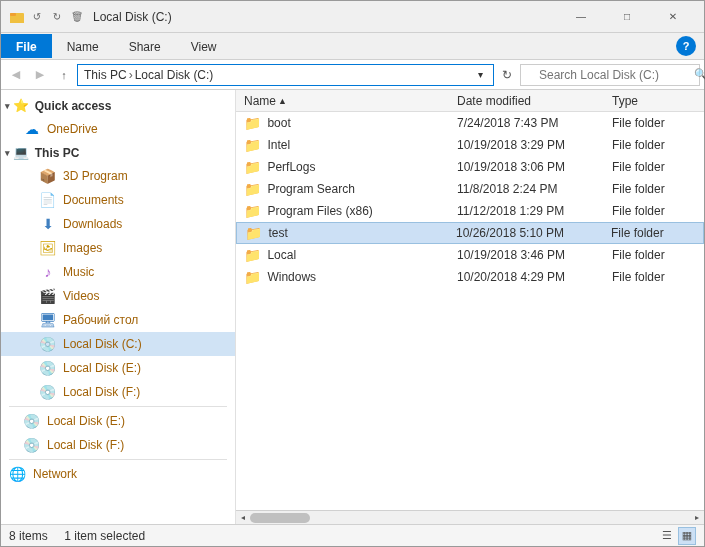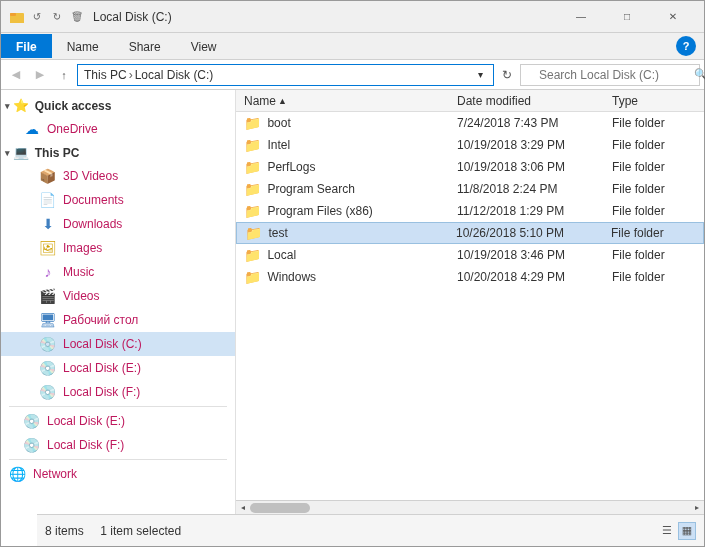--- a/index.html
+++ b/index.html
@@ -213,21 +213,21 @@
     .sidebar-item.active-selected { background: #cce0f5; }
     .sidebar-icon {
       margin-right: 6px;
       font-size: 14px;
       width: 18px;
       text-align: center;
       flex-shrink: 0;
     }
     .sidebar-label {
       font-size: 12px;
-      color: #be185d;
+      color: #a16207;
     }
     .sidebar-group-header {
       display: flex;
       align-items: center;
       padding: 4px 4px;
       cursor: pointer;
       font-size: 12px;
       font-weight: 600;
       color: #333;
     }
@@ -322,29 +322,28 @@
       color: #333;
     }
     .folder-icon {
       font-size: 14px;
     }
     .folder-icon-yellow { color: #f0c040; }
     .folder-icon-blue { color: #5080c0; }
 
     
     .status-bar {
-      height: 32px;
+      height: 22px;
       background: #f5f5f5;
       border-top: 1px solid #d0d0d0;
       display: flex;
       align-items: center;
       padding: 0 8px;
       gap: 0;
       flex-shrink: 0;
-      margin-left: 36px;
     }
     .status-text {
       font-size: 12px;
       color: #333;
       flex: 1;
     }
     .status-view-btns {
       display: flex;
       gap: 2px;
     }
@@ -489,21 +488,21 @@
       </div>
 
       <div class="sidebar-group-header sidebar-indent-0">
         <span class="chevron">▾</span>
         <span style="font-size:13px; margin-right:5px; color:#555;">💻</span>
         <span>This PC</span>
       </div>
 
       <div class="sidebar-item sidebar-indent-2">
         <span class="sidebar-icon">📦</span>
-        <span class="sidebar-label">3D Videos</span>
+        <span class="sidebar-label">3D Program</span>
       </div>
       <div class="sidebar-item sidebar-indent-2">
         <span class="sidebar-icon docs-icon">📄</span>
         <span class="sidebar-label">Documents</span>
       </div>
       <div class="sidebar-item sidebar-indent-2">
         <span class="sidebar-icon downloads-icon">⬇</span>
         <span class="sidebar-label">Downloads</span>
       </div>
       <div class="sidebar-item sidebar-indent-2">

